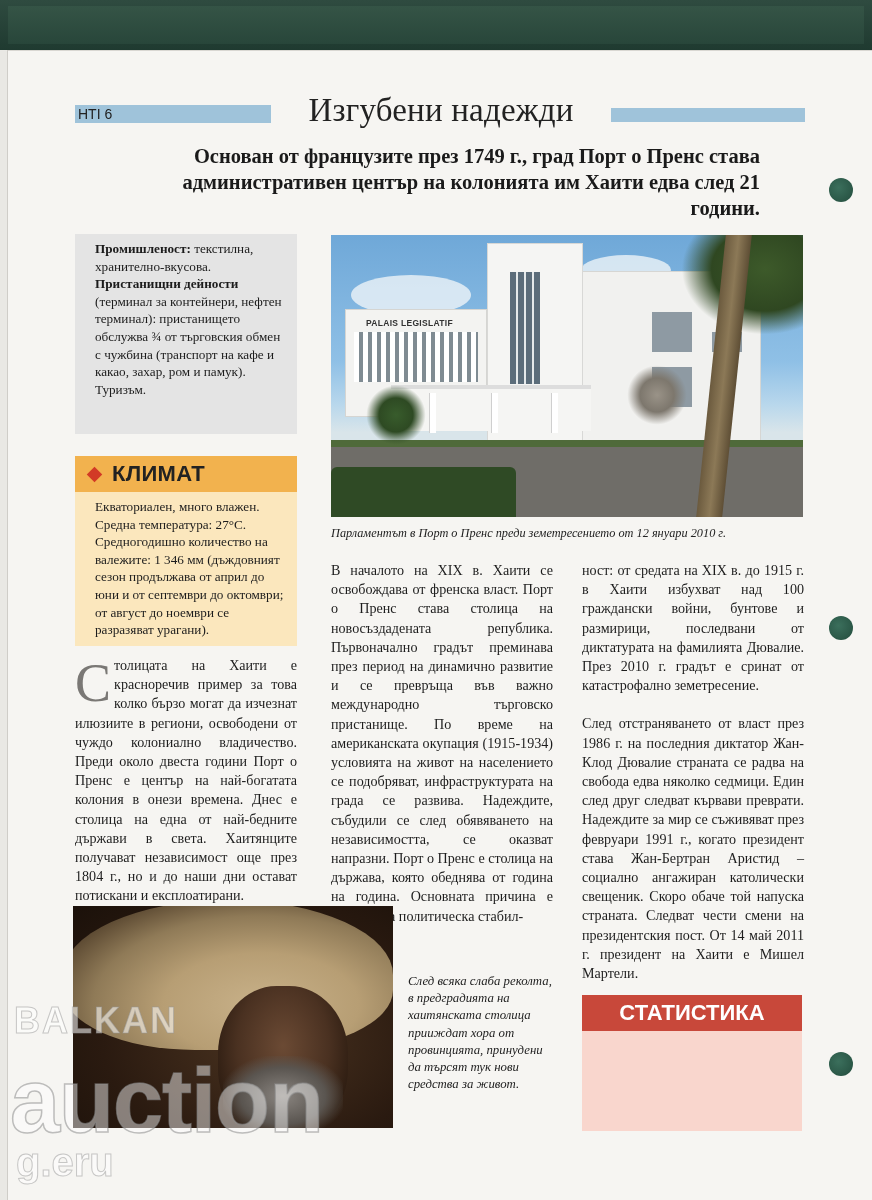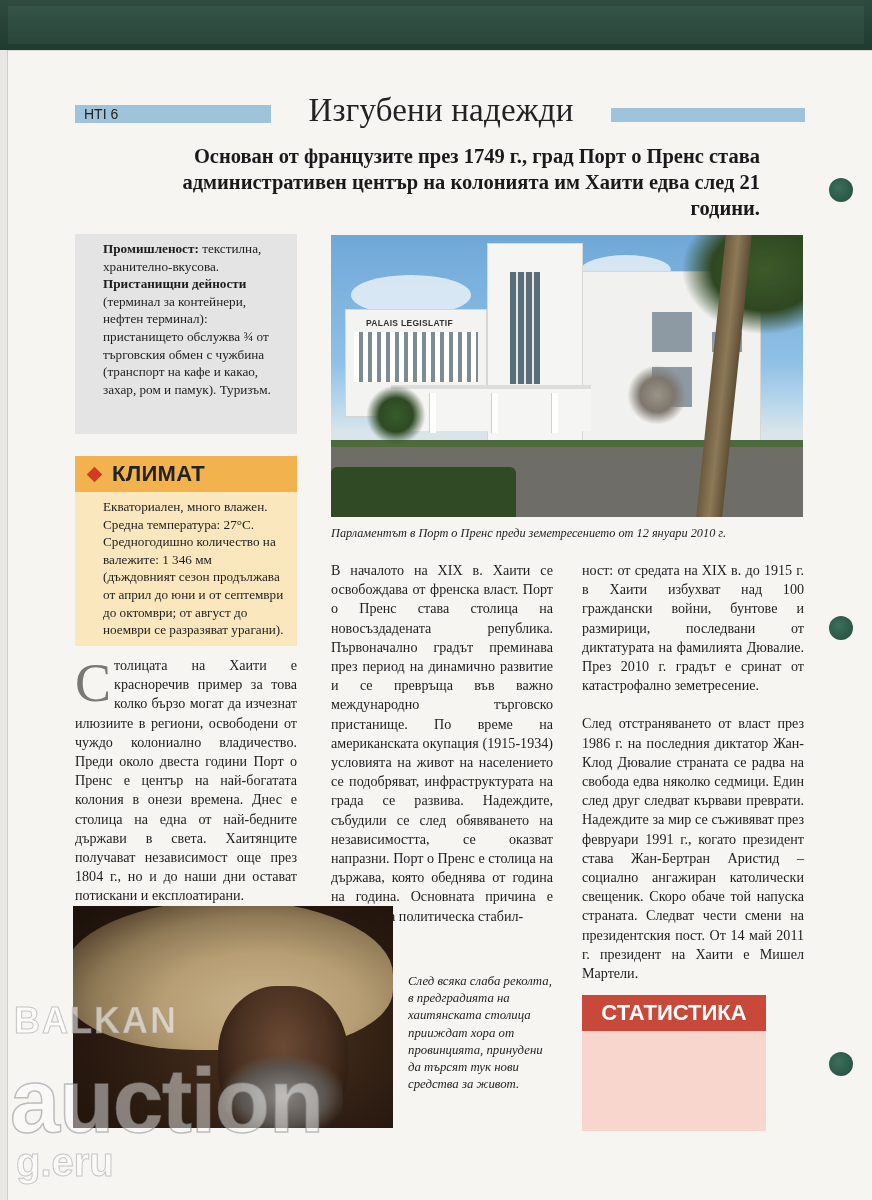--- a/index.html
+++ b/index.html
@@ -27,21 +27,21 @@
       position: absolute; left: 0; top: 50px; width: 8px; height: 1150px;
       background: #e9e8e4;
       border-right: 1px solid #cfcdc8;
     }
 
     
     .code-bar {
       position: absolute; left: 75px; top: 105px; width: 196px; height: 18px;
       background: #9fc3da;
       font-family: "Liberation Sans", sans-serif; font-size: 14px; color: #222;
-      padding-left: 9px; line-height: 18px;
+      padding-left: 3px; line-height: 18px;
     }
     .right-bar {
       position: absolute; left: 611px; top: 108px; width: 194px; height: 14px;
       background: #9fc3da;
     }
     .page-title {
       position: absolute; left: 276px; top: 92px; width: 330px; text-align: center;
       font-family: "Liberation Serif", serif; font-size: 33px; color: #222; font-weight: normal;
       letter-spacing: 0.2px;
     }
@@ -53,21 +53,21 @@
     
     .box {
       position: absolute; left: 75px; width: 222px;
       font-size: 13.2px; line-height: 17.6px;
     }
     .box .box-header {
       height: 36px; padding-left: 10px;
       font-family: "Liberation Sans", sans-serif; font-weight: bold;
       font-size: 22px; line-height: 36px; letter-spacing: 0.3px;
     }
-    .box .box-body { padding: 6px 10px 8px 28px; }
+    .box .box-body { padding: 6px 10px 8px 20px; }
     .econ { top: 234px; height: 200px; background: #e4e4e4; }
     .econ .box-header { background: #6c6c6c; color: #fff; padding-left: 10px; }
     .climate { top: 456px; height: 190px; background: #fbe7bd; }
     .climate .box-header { background: #f2b24e; color: #222; padding-left: 8px; display: flex; align-items: center; }
     .climate .diamond {
       display: inline-block; width: 11px; height: 11px; background: #d23a26;
       transform: rotate(45deg); margin: 0 12px 0 6px;
     }
     .b { font-weight: bold; }
 
@@ -152,21 +152,21 @@
     .beard {
       position: absolute; left: 150px; top: 150px; width: 120px; height: 80px;
       background: radial-gradient(ellipse, #8a8580 0%, #5a5550 50%, transparent 75%);
     }
     .portrait-caption {
       position: absolute; left: 408px; top: 973px; width: 150px;
       font-style: italic; font-size: 12.8px; line-height: 17.2px; color: #222;
     }
 
     
-    .stats { position: absolute; left: 582px; top: 995px; width: 184px; height: 136px; background: #f9d6cd; }
+    .stats { position: absolute; left: 582px; top: 995px; width: 220px; height: 136px; background: #f9d6cd; }
     .stats .box-header {
       height: 36px; background: #c8483a; color: #fff; text-align: center;
       font-family: "Liberation Sans", sans-serif; font-weight: bold; font-size: 22px; line-height: 36px;
     }
     .stats .box-body { padding: 6px 8px; font-size: 13.2px; line-height: 17px; }
 
     
     .hole { position: absolute; left: 829px; width: 24px; height: 24px; border-radius: 50%; background: radial-gradient(circle at 40% 40%, #3b6f5c, #234c3d); }
 
     

